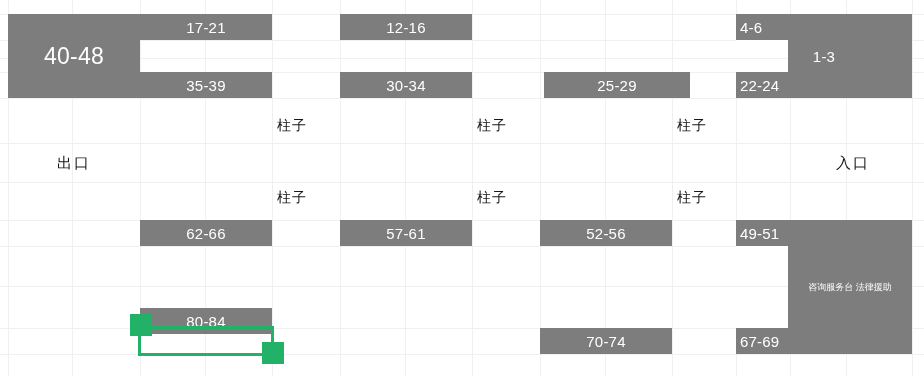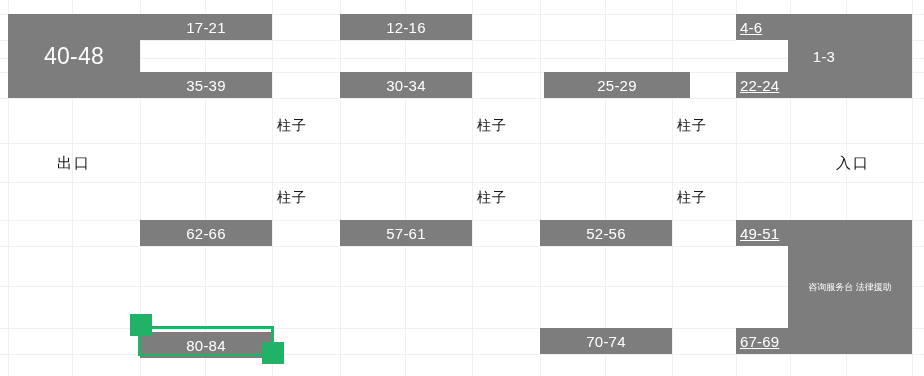--- a/index.html
+++ b/index.html
@@ -24,21 +24,21 @@
     display:flex;
     align-items:center;
     justify-content:center;
     font-size:15px;
     letter-spacing:.2px;
     line-height:1;
     white-space:nowrap;
     box-sizing:border-box;
   }
   .blk.big{font-size:23px;}
-  .blk.left{justify-content:flex-start;padding-left:4px;text-decoration:underline;}
+  .blk.left{justify-content:flex-start;padding-left:4px;}
   .blk.tiny{font-size:9px;letter-spacing:0;}
 
   
   .notch{position:absolute;background:#ffffff;}
   .notch .nline{position:absolute;left:0;right:0;height:1px;background:#f0f0f0;}
 
   
   .lbl{
     position:absolute;
     display:flex;
@@ -124,21 +124,21 @@
   <div class="lbl pillar" style="left:460px;top:112px;width:64px;height:26px;">柱子</div>
   <div class="lbl pillar" style="left:660px;top:112px;width:64px;height:26px;">柱子</div>
   <div class="lbl pillar" style="left:260px;top:184px;width:64px;height:26px;">柱子</div>
   <div class="lbl pillar" style="left:460px;top:184px;width:64px;height:26px;">柱子</div>
   <div class="lbl pillar" style="left:660px;top:184px;width:64px;height:26px;">柱子</div>
 
   <div class="blk" style="left:140px;top:220px;width:132px;height:26px;">62-66</div>
   <div class="blk" style="left:340px;top:220px;width:132px;height:26px;">57-61</div>
   <div class="blk" style="left:540px;top:220px;width:132px;height:26px;">52-56</div>
 
-  <div class="blk" style="left:140px;top:332px;width:132px;height:26px;">80-84</div>
+  <div class="blk" style="left:140px;top:308px;width:132px;height:26px;">80-84</div>
   <div class="blk" style="left:540px;top:328px;width:132px;height:26px;">70-74</div>
 
   <div class="blk" style="left:736px;top:220px;width:176px;height:134px;">
     <span class="blk tiny" style="position:absolute;left:52px;top:0;width:124px;height:134px;background:transparent;">咨询服务台  法律援助</span>
   </div>
   <div class="notch" style="left:736px;top:246px;width:52px;height:82px;">
     <div class="nline" style="top:40px;"></div>
   </div>
   <div class="blk left" style="left:736px;top:220px;width:56px;height:26px;">49-51</div>
   <div class="blk left" style="left:736px;top:328px;width:56px;height:26px;">67-69</div>

